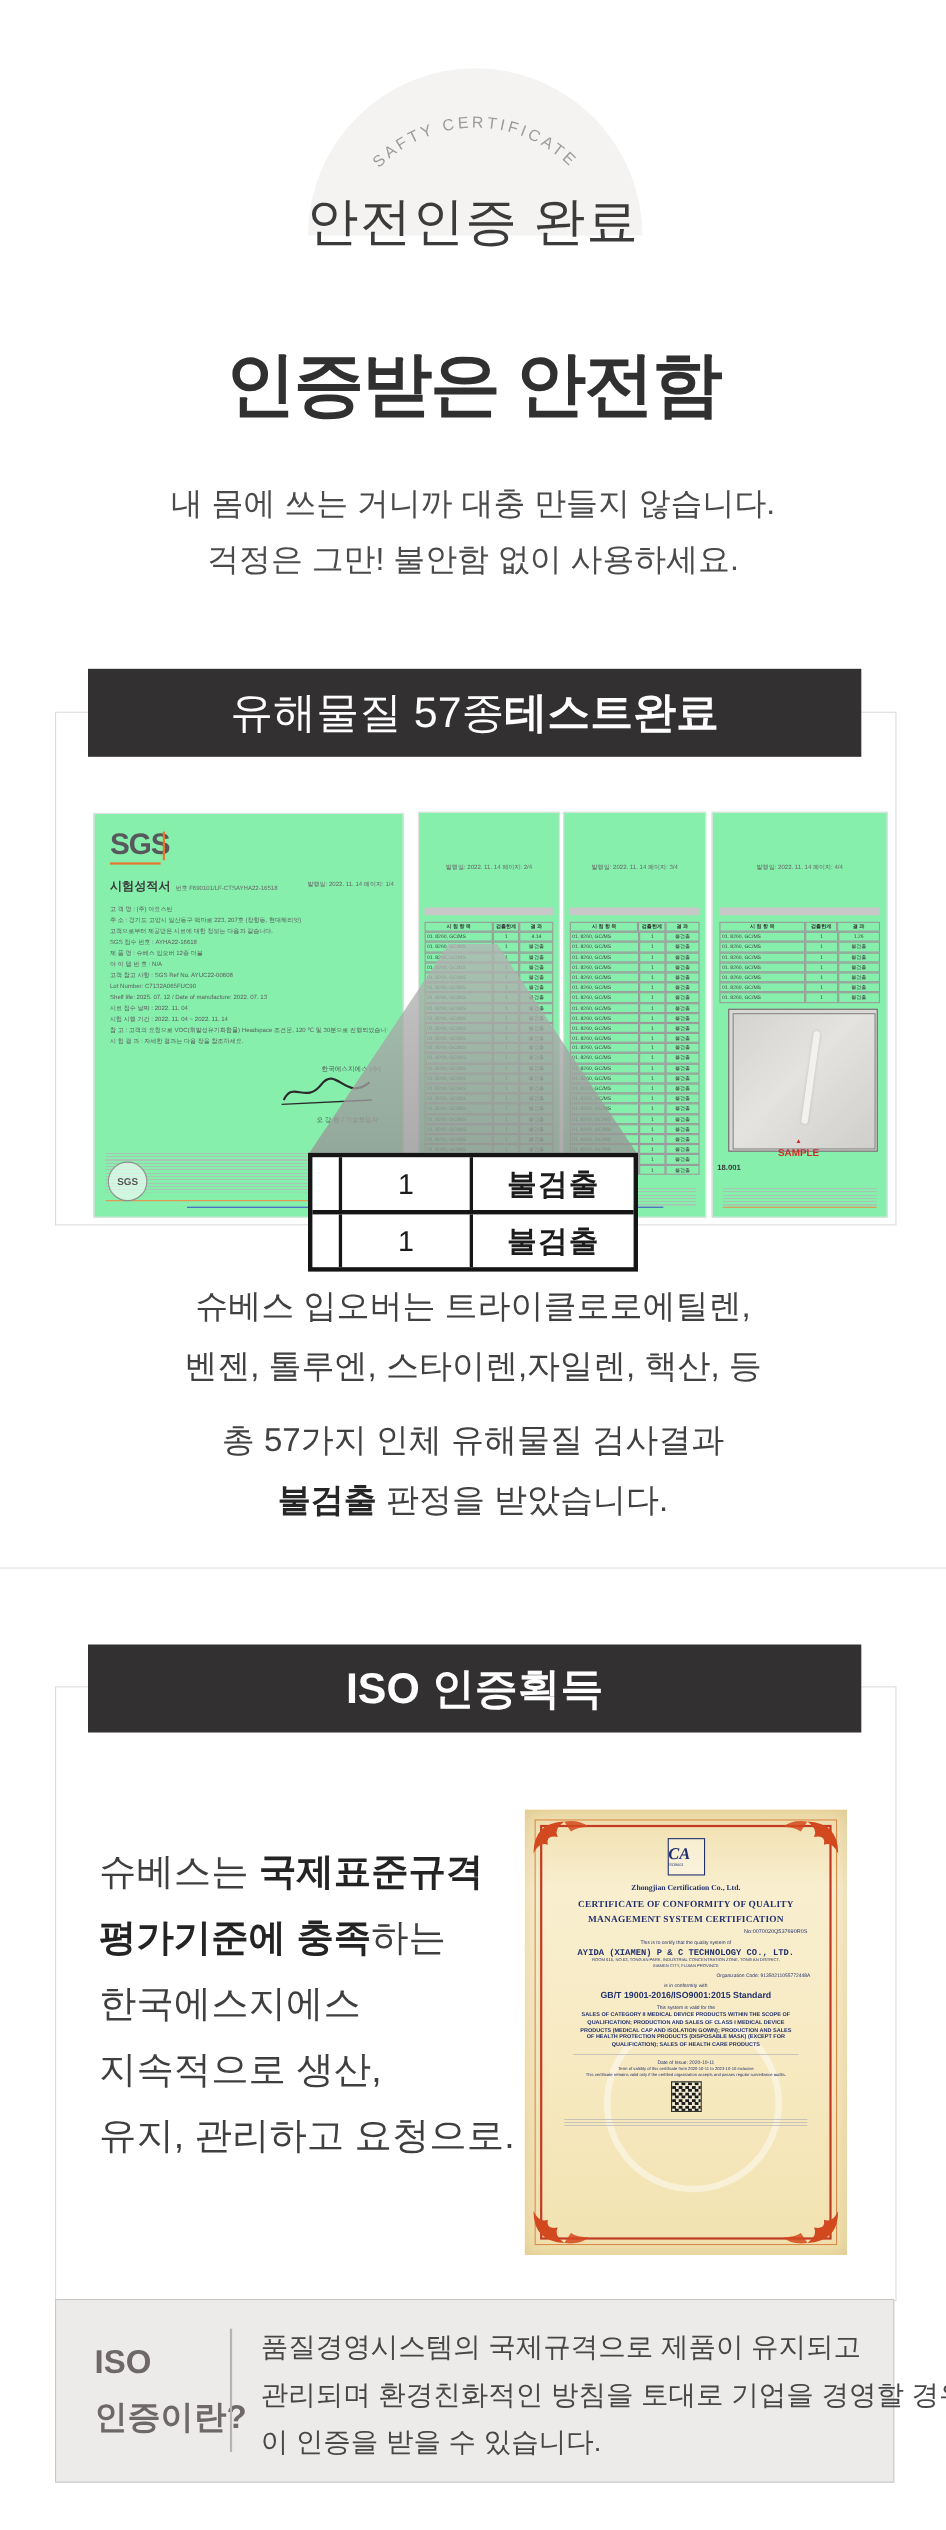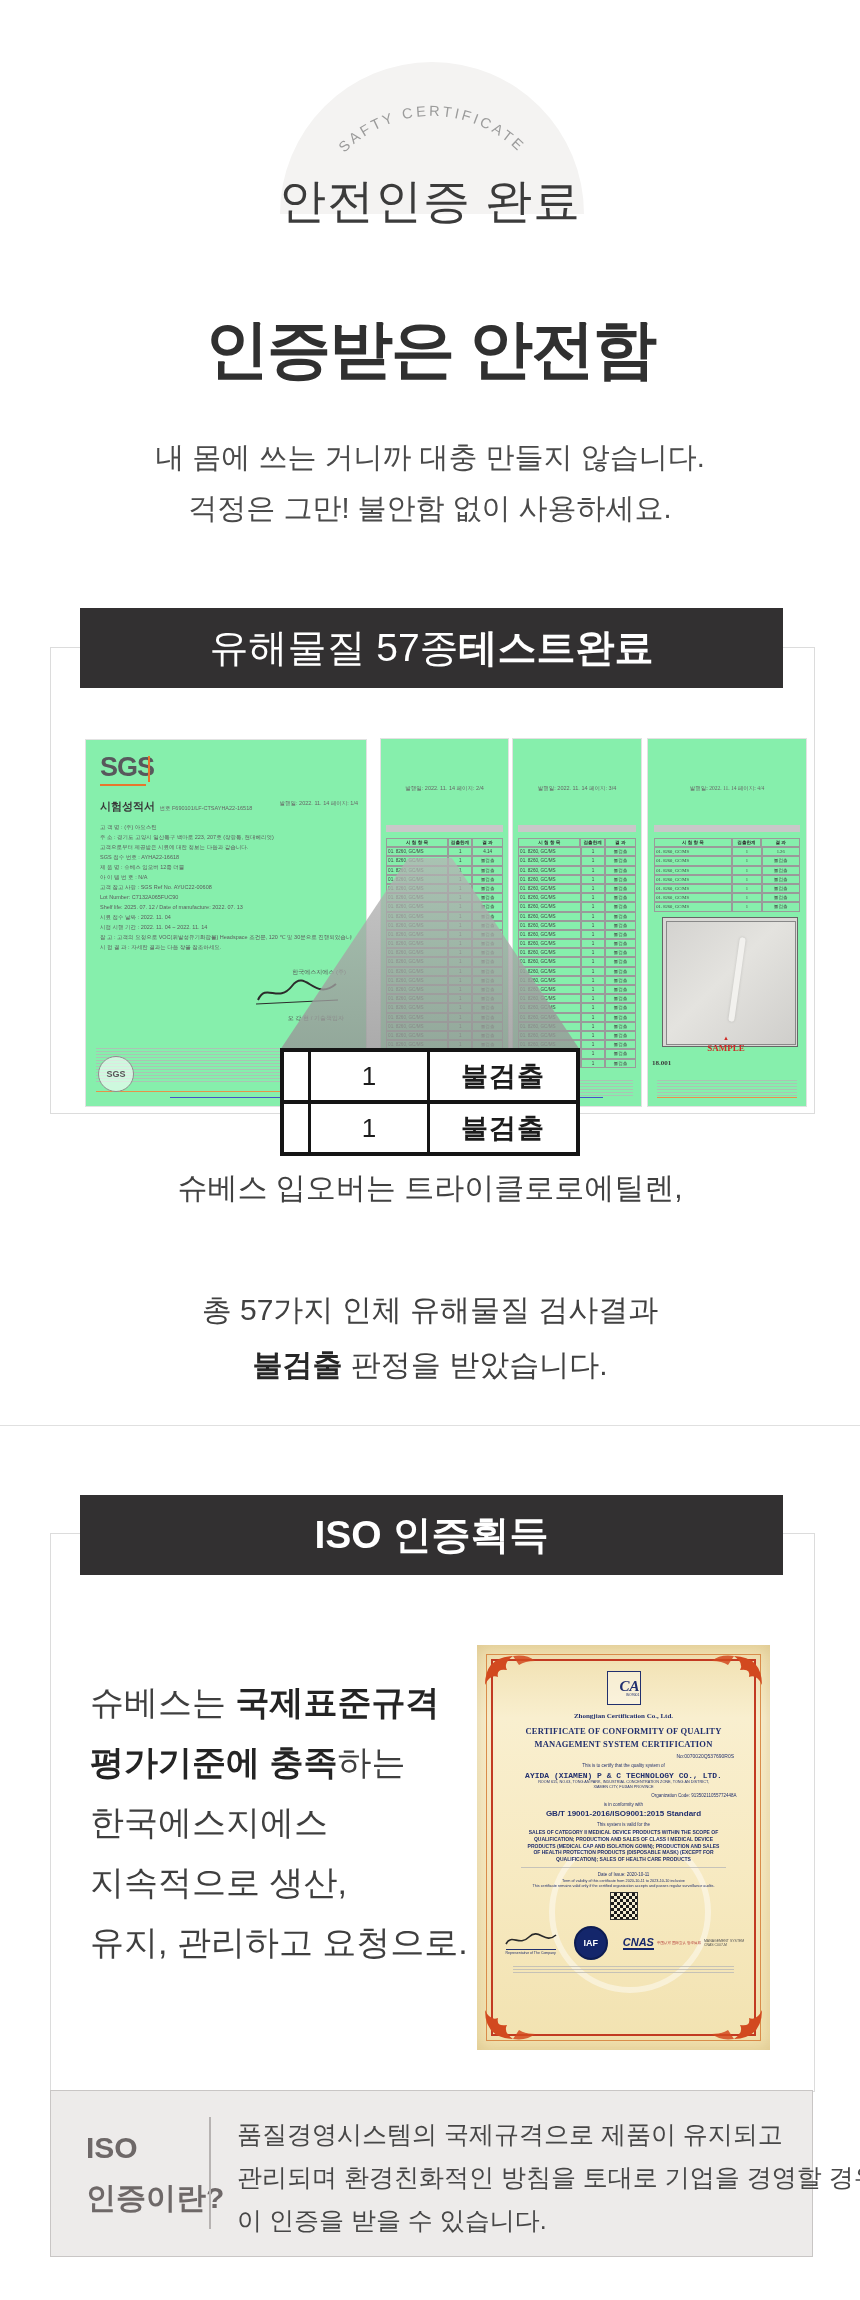--- a/index.html
+++ b/index.html
@@ -29,21 +29,21 @@
   
   .section-box{position:absolute;left:50px;width:763px;background:#fff;border:1px solid #dcdcdc;z-index:0;}
   #box1{top:647px;height:465px;}
   #box2{top:1533px;height:557px;}
 
   
   .rpage{position:absolute;background:#86efac;border:1px solid #e2e2e2;z-index:1;overflow:hidden;}
   #rpage1{left:85px;top:739px;width:280px;height:366px;}
   #rpage2{left:380px;top:738px;width:127px;height:367px;}
   #rpage3{left:512px;top:738px;width:128px;height:367px;}
-  #rpage4{left:647px;top:738px;width:158px;height:367px;font-family:Liberation Serif, serif;}
+  #rpage4{left:647px;top:738px;width:158px;height:367px;}
 
   
   #sgs-logo{position:absolute;left:14px;top:12px;font-size:27px;font-weight:800;color:#58585c;letter-spacing:-1px;}
   #sgs-logo-underline{position:absolute;left:14px;top:44px;width:46px;height:2px;background:#e8762d;}
   #sgs-logo-tick{position:absolute;left:62px;top:16px;width:1.5px;height:26px;background:#e8762d;}
   #p1-titlerow{position:absolute;left:14px;top:56px;width:252px;}
   #p1-doc-title{font-size:11px;font-weight:700;color:#3a3a3a;font-family:Liberation Mono, monospace;}
   #p1-doc-no{font-size:5.5px;color:#666;}
   #p1-issue{position:absolute;right:8px;top:60px;font-size:5.5px;color:#666;}
   #p1-fields{position:absolute;left:14px;top:82px;width:252px;}
@@ -117,21 +117,21 @@
   #cert-frame-outer{position:absolute;inset:9px;border:1px solid #d98c4a;pointer-events:none;}
   #cert-frame{position:absolute;inset:14px;border:2px solid #c23a22;pointer-events:none;}
   .corner{position:absolute;width:54px;height:36px;z-index:3;}
   #corner-tl{left:6px;top:6px;} #corner-tr{right:6px;top:6px;transform:scaleX(-1);}
   #corner-bl{left:6px;bottom:6px;transform:scaleY(-1);} #corner-br{right:6px;bottom:6px;transform:scale(-1,-1);}
   #cert-watermark{position:absolute;left:50%;top:46%;width:150px;height:150px;margin-left:-75px;
     border:6px solid rgba(255,255,255,.45);border-radius:50%;}
   #cert-body{position:absolute;inset:18px;display:flex;flex-direction:column;align-items:center;
     text-align:center;color:#22306e;}
   #cert-logo-box{width:32px;height:32px;border:1px solid #22306e;margin-top:8px;background:rgba(255,255,255,.35);
-    display:flex;flex-direction:column;align-items:flex-end;justify-content:center;}
+    display:flex;flex-direction:column;align-items:flex-start;justify-content:center;}
   #cert-logo-mono{font-family:"Liberation Serif",serif;font-size:15px;font-weight:700;font-style:italic;line-height:14px;}
   #cert-logo-caption{font-size:3.5px;line-height:4px;}
   .cser{font-family:"Liberation Serif",serif;}
   #cert-issuer{font-size:7px;font-weight:700;margin-top:7px;}
   #cert-title1{font-size:8.5px;font-weight:800;margin-top:6px;letter-spacing:.2px;}
   #cert-title2{font-size:8.5px;font-weight:800;margin-top:3px;letter-spacing:.2px;}
   #cert-no{width:86%;text-align:right;font-size:5px;margin-top:4px;}
   #cert-certify{font-size:4.5px;margin-top:4px;}
   #cert-company{font-size:8px;font-weight:800;margin-top:3px;font-family:Liberation Mono, monospace;}
   .cert-addr{font-size:3.8px;line-height:5px;}
@@ -559,20 +559,21 @@
       <div class="c3">불검출</div>
     </div>
     <div class="crow">
       <div class="c1"></div>
       <div class="c2">1</div>
       <div class="c3">불검출</div>
     </div>
   </div>
 
   <div id="desc-l1" class="desc-line">슈베스 입오버는 트라이클로로에틸렌,</div>
+  <div id="desc-l2" class="desc-line">벤젠, 톨루엔, 스타이렌,자일렌, 핵산, 등</div>
   <div id="desc-l3" class="desc-line">총 57가지 인체 유해물질 검사결과</div>
   <div id="desc-l4" class="desc-line">
     <span class="desc-bold">불검출</span><span> 판정을 받았습니다.</span>
   </div>
 
   <div id="divider"></div>
 
   <div id="bar2" class="black-bar">ISO 인증획득</div>
   <div id="box2" class="section-box"></div>
 
@@ -631,37 +632,20 @@
           <div class="cert-scope-line">QUALIFICATION; PRODUCTION AND SALES OF CLASS I MEDICAL DEVICE</div>
           <div class="cert-scope-line">PRODUCTS (MEDICAL CAP AND ISOLATION GOWN); PRODUCTION AND SALES</div>
           <div class="cert-scope-line">OF HEALTH PROTECTION PRODUCTS (DISPOSABLE MASK) (EXCEPT FOR</div>
           <div class="cert-scope-line">QUALIFICATION); SALES OF HEALTH CARE PRODUCTS</div>
         </div>
       <div id="cert-smallrule" class="fake-text"></div>
       <div id="cert-date">Date of Issue: 2020-10-11</div>
       <div id="cert-term">Term of validity of this certificate from 2020-10-11 to 2023-10-10 inclusive</div>
       <div id="cert-surv">This certificate remains valid only if the certified organization accepts and passes regular surveillance audits.</div>
       <div id="cert-qr"></div>
-      <div id="cert-bottom">
-        <div id="cert-rep">
-          <svg width="56" height="18" viewBox="0 0 56 18">
-            <path d="M3 13 C9 2, 16 16, 26 6 S 42 14, 53 4" fill="none" stroke="#2a2a2a" stroke-width="1.6"></path>
-          </svg>
-          <div id="cert-rep-caption">Representative of The Company</div>
-        </div>
-        <div id="iaf-badge">IAF</div>
-        <div id="cnas-block">
-          <div id="cnas-logo">CNAS</div>
-          <div id="cnas-red">中国认可 国际互认 管理体系</div>
-          <div class="cnas-note">
-            <div>MANAGEMENT SYSTEM</div>
-            <div>CNAS C007-M</div>
-          </div>
-        </div>
-      </div>
       <div id="cert-footnote" class="fake-text"></div>
     </div>
   </div>
 
   <div id="graybox">
     <div id="iso-q">
       <div>ISO</div>
       <div>인증이란?</div>
     </div>
     <div id="gray-divider"></div>

